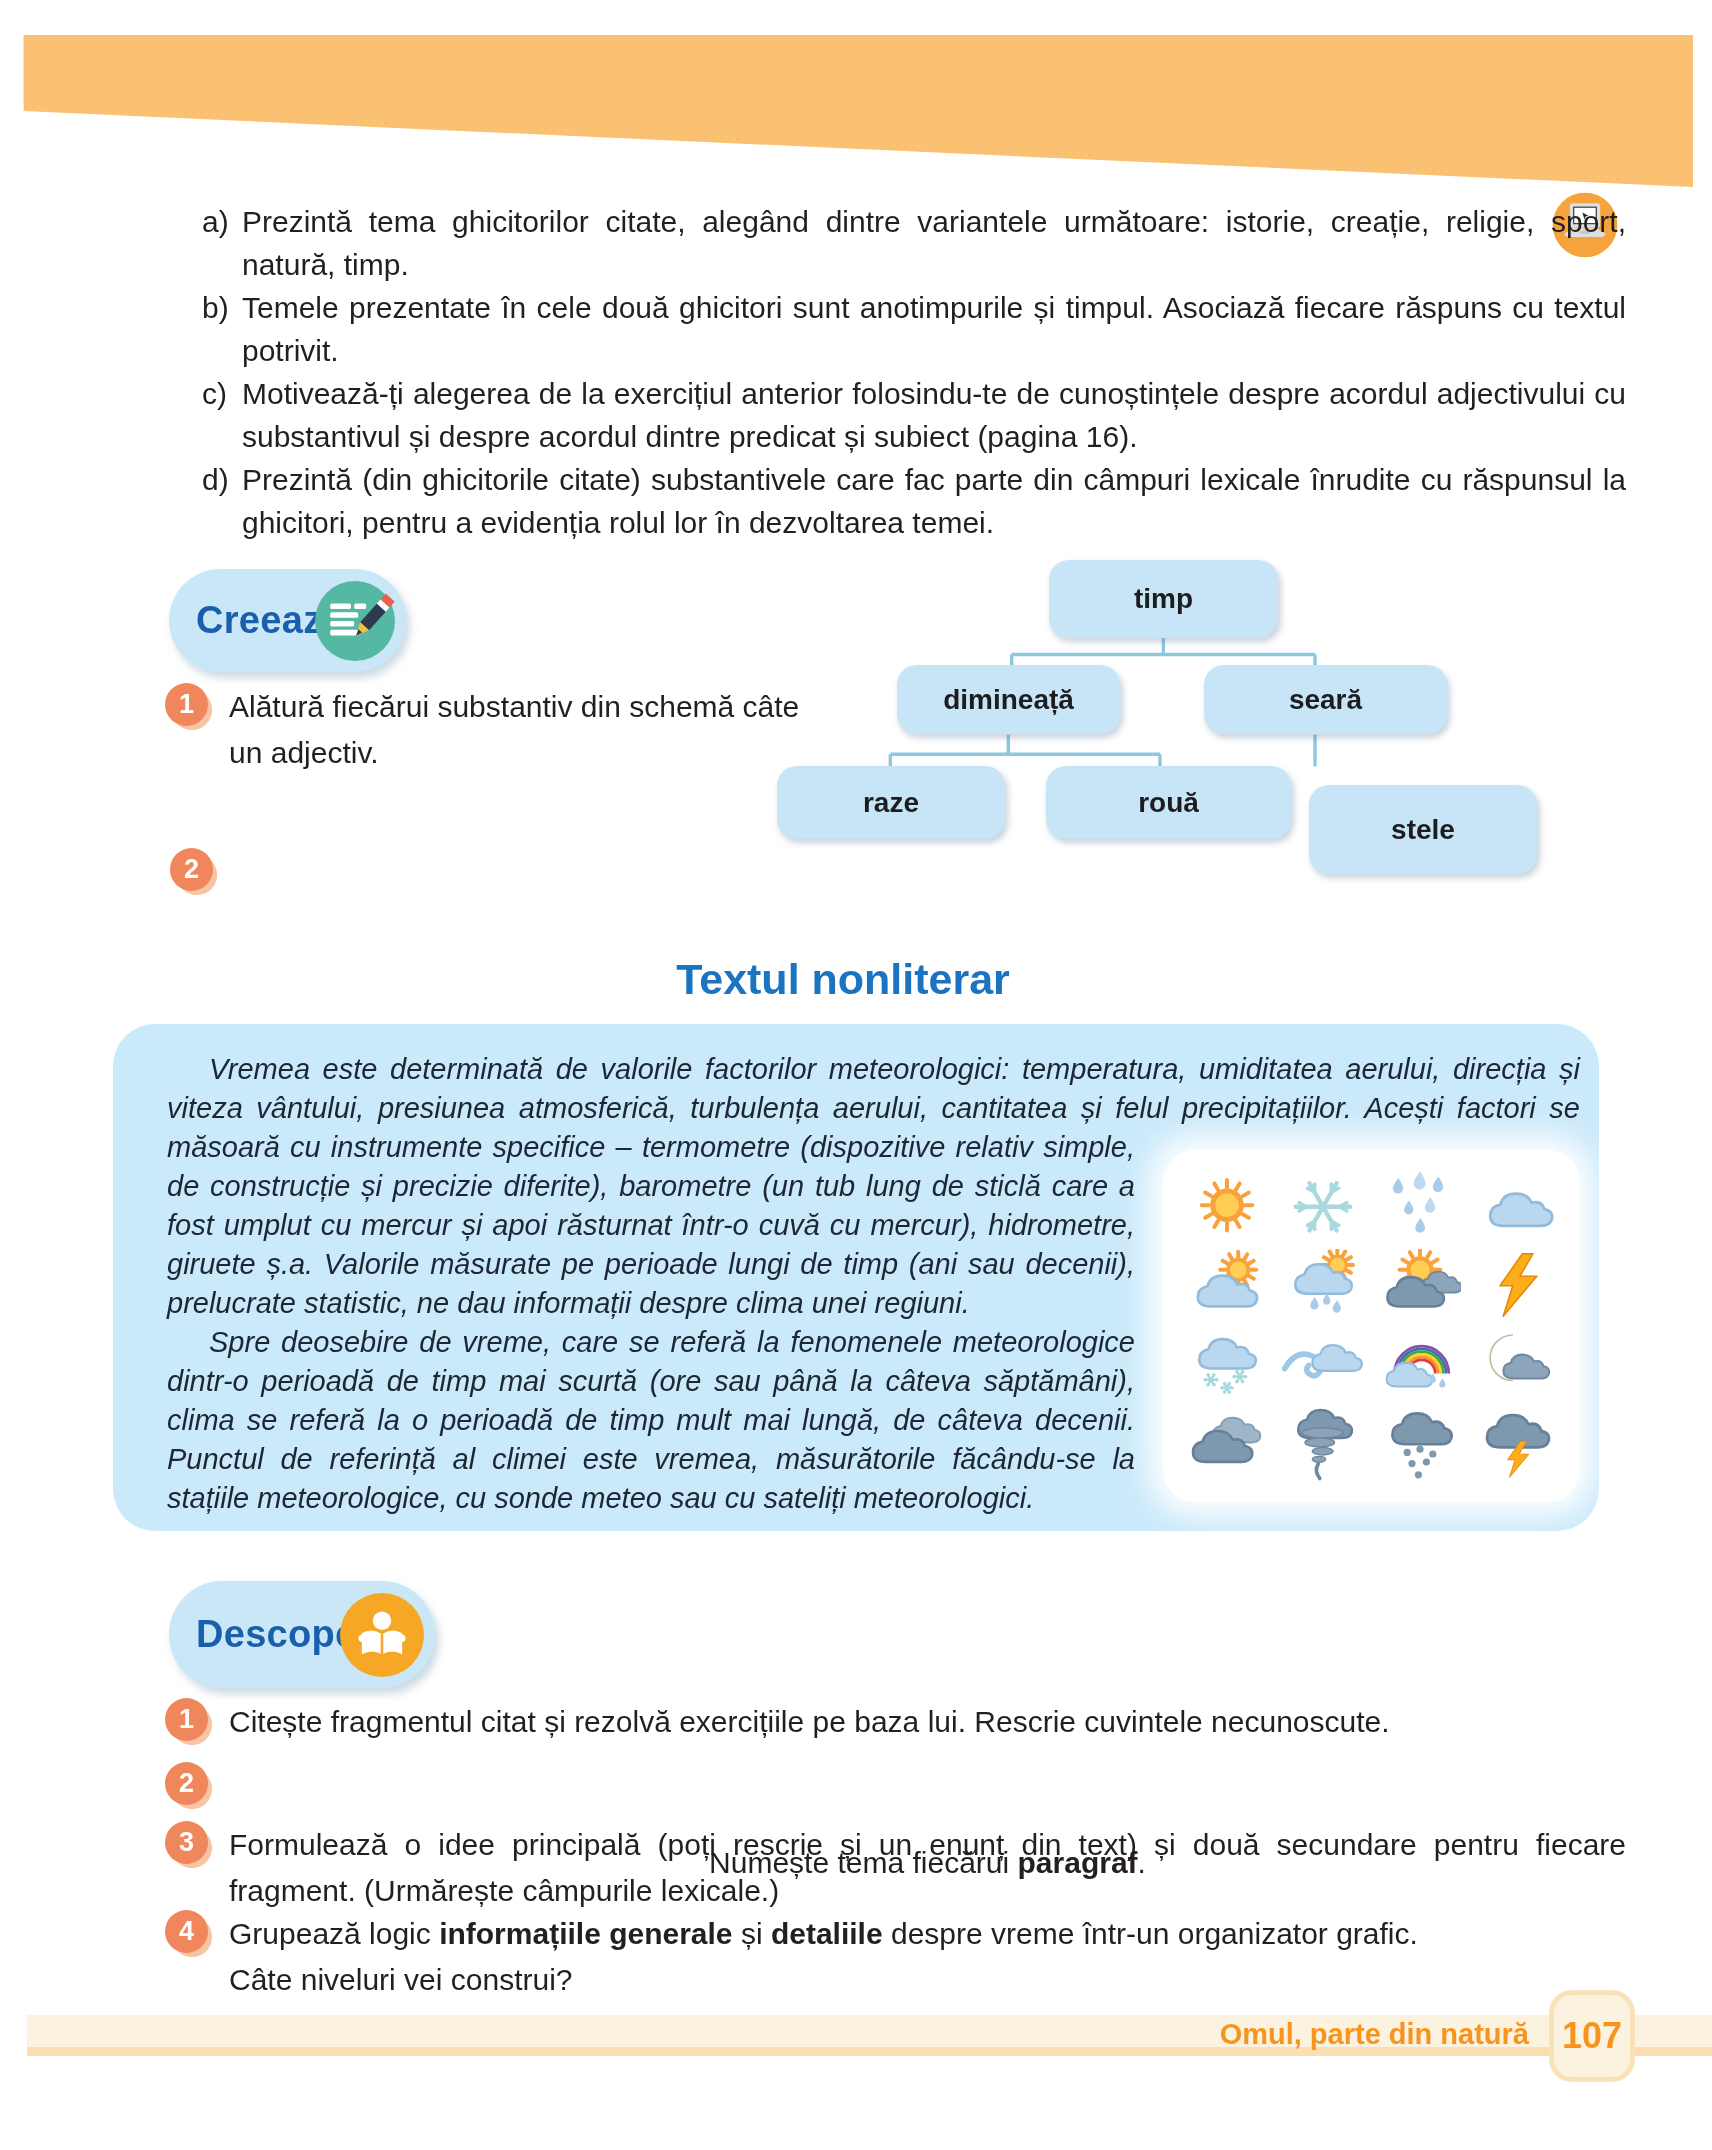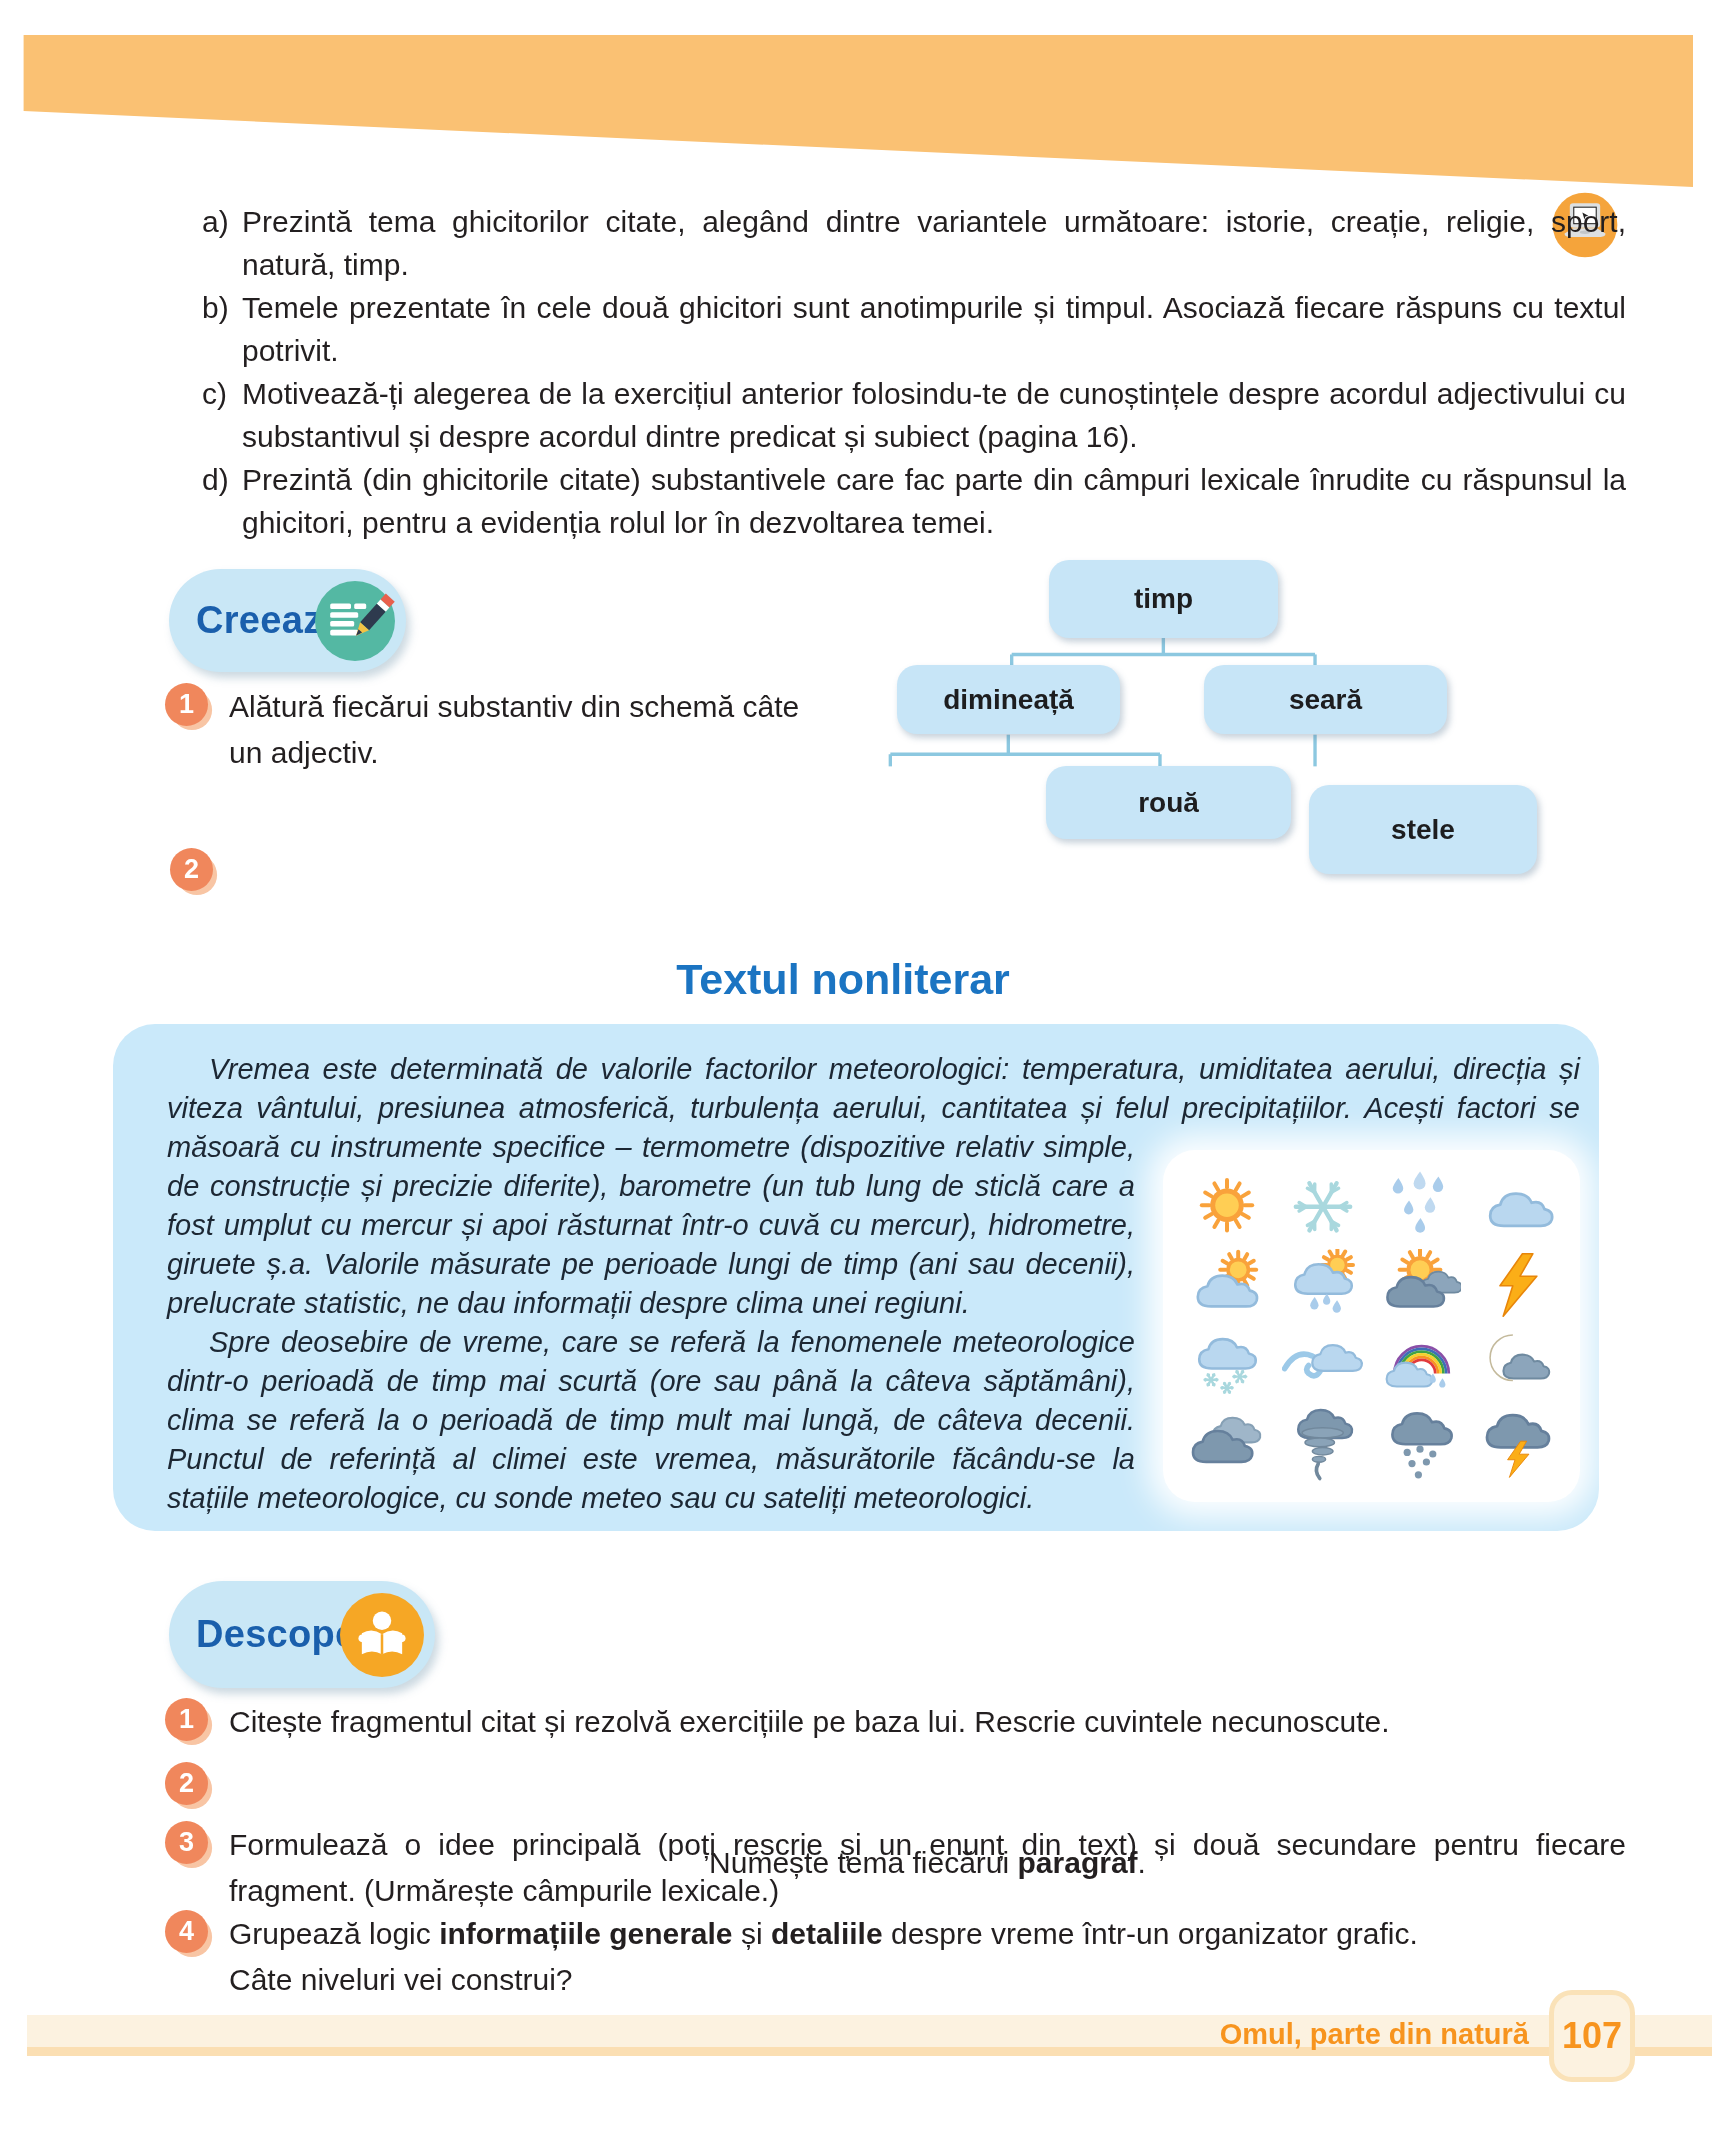--- a/index.html
+++ b/index.html
@@ -151,20 +151,21 @@
         <path d="M355 271 V300"></path>
           <path d="M180 300 H580"></path>
         <path d="M180 300 V318"></path>
           <path d="M580 300 V318"></path>
         <path d="M810 271 V318"></path>
       </g>
     </svg>
     <div class="node n-root">timp</div>
     <div class="node n-morning">dimineață</div>
     <div class="node n-evening">seară</div>
+    <div class="node n-rays">raze</div>
     <div class="node n-dew">rouă</div>
     <div class="node n-stars">stele</div>
   </div>
 
   <span class="num ct1-n">1</span>
   <div class="task-text ct1-t"><span>Alătură fiecărui substantiv din schemă câte un adjectiv.</span></div>
 
   <span class="num ct2-n">2</span>
 
   <div class="section-title">Textul nonliterar</div>

